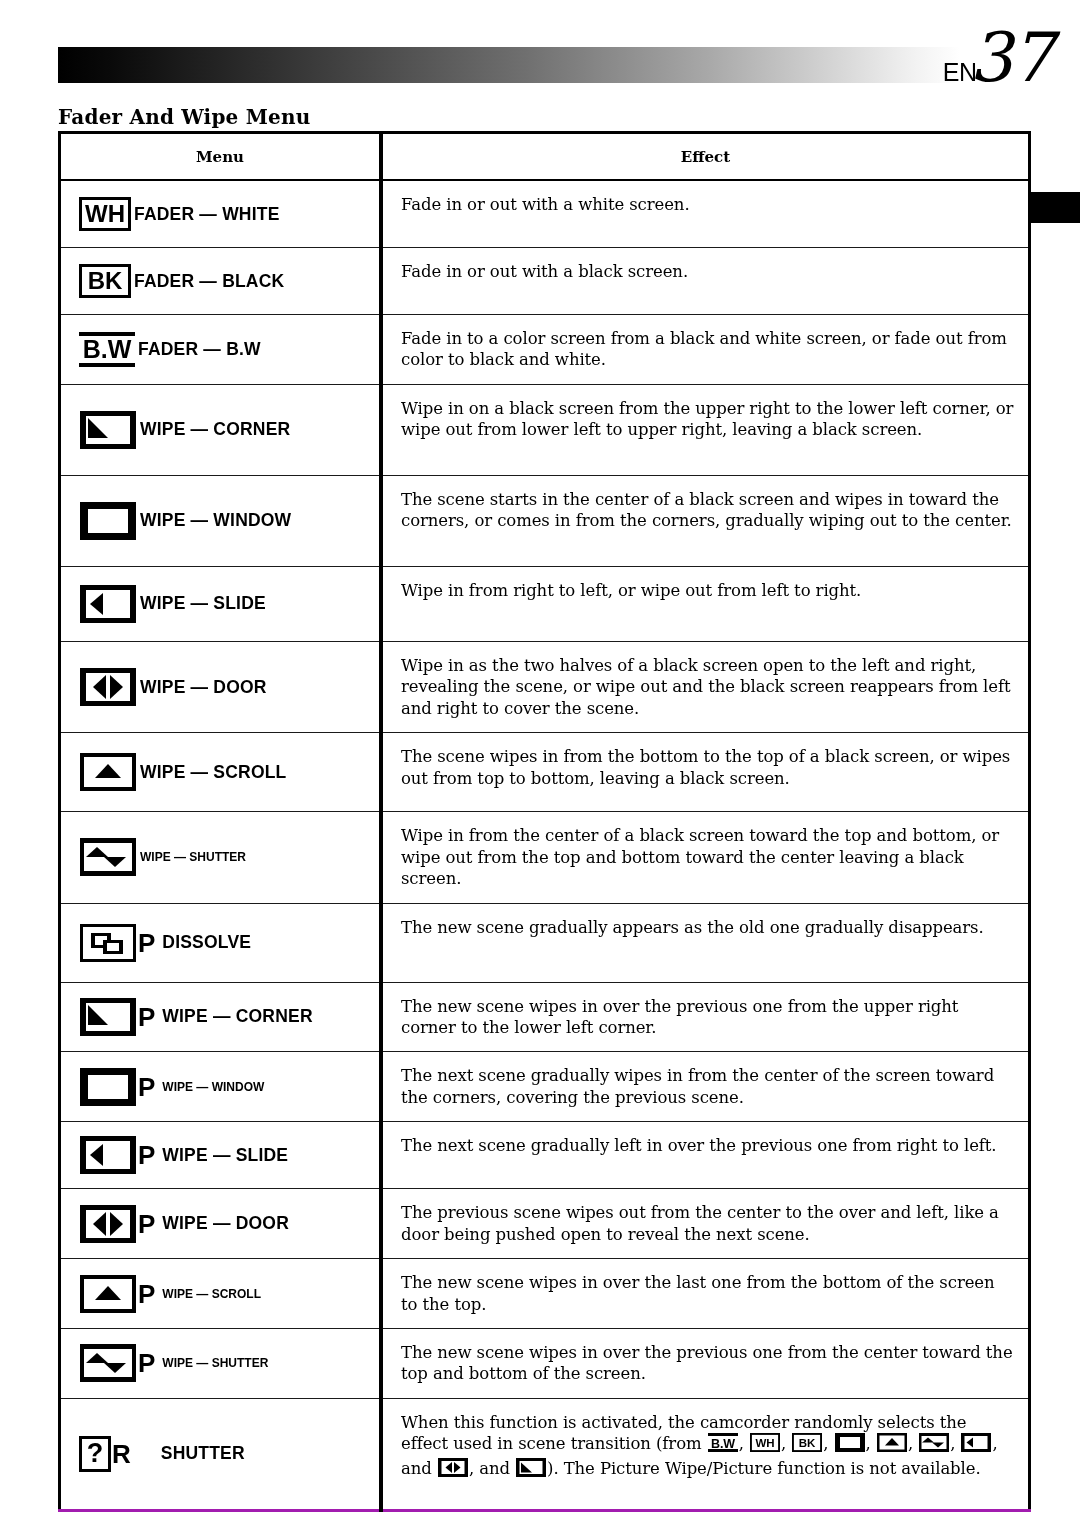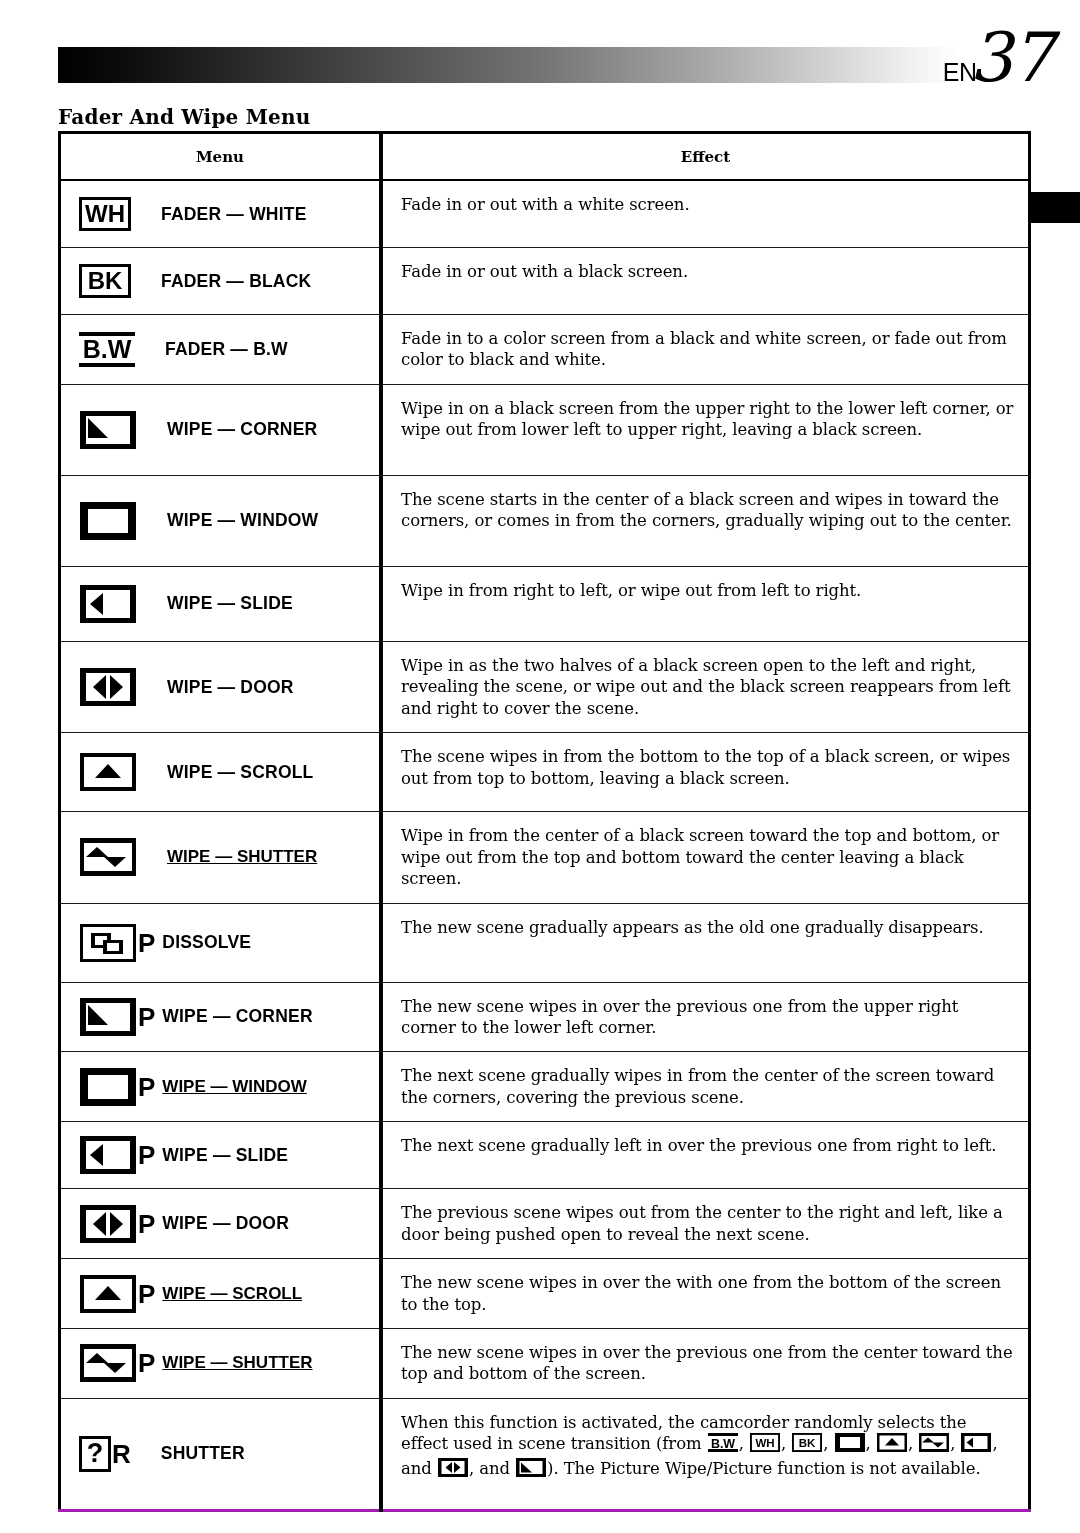--- a/index.html
+++ b/index.html
@@ -127,39 +127,39 @@
     align-items: center;
     gap: 0px;
   }
   .menu-label {
     font-family: "Liberation Sans", sans-serif;
     font-weight: bold;
     font-size: 17.5px;
     letter-spacing: 0.2px;
     white-space: nowrap;
   }
-  .menu-label.small { font-size: 17px; letter-spacing: 0px; text-decoration: underline; }
+  .menu-label.small { font-size: 12px; letter-spacing: 0px; }
   .icon-wrap { display: inline-flex; align-items: center; }
   .p-mark {
     font-family: "Liberation Sans", sans-serif;
     font-weight: bold;
     font-size: 26px;
     line-height: 1;
     margin-left: 1px;
     margin-right: 7px;
   }
   .r-mark {
     font-family: "Liberation Sans", sans-serif;
     font-weight: bold;
     font-size: 26px;
     line-height: 1;
     margin-left: 1px;
     margin-right: 30px;
   }
-  .gap-lbl { margin-left: 30px; }
+  .gap-lbl { margin-left: 3px; }
 
   
   .gbox {
     position: relative;
     display: inline-block;
     box-sizing: border-box;
     background: #fff;
   }
   .txtbox {
     border: 3px solid #000;
@@ -427,38 +427,38 @@
               <rect x="1" y="1" width="56" height="38" fill="#000"></rect>
               <rect x="7" y="6" width="44" height="28" fill="#fff"></rect>
               <polygon points="27,8 27,32 14,20" fill="#000"></polygon>
               <polygon points="31,8 31,32 44,20" fill="#000"></polygon>
             </svg>
           </span>
           <span class="p-mark">P</span>
           <span class="menu-label">WIPE — DOOR</span>
         </div>
       </td>
-      <td class="eff-cell">The previous scene wipes out from the center to the right and left, like a door being pushed open to reveal the next scene.</td>
+      <td class="eff-cell">The previous scene wipes out from the center to the over and left, like a door being pushed open to reveal the next scene.</td>
     </tr>
 
     <tr>
       <td class="menu-cell" style="height:66px">
         <div class="menu-inner">
           <span class="icon-wrap">
             <svg width="58" height="40" viewBox="0 0 58 40">
               <rect x="1" y="1" width="56" height="38" fill="#000"></rect>
               <rect x="5" y="5" width="48" height="30" fill="#fff"></rect>
               <polygon points="29,12 42,26 16,26" fill="#000"></polygon>
             </svg>
           </span>
           <span class="p-mark">P</span>
           <span class="menu-label small">WIPE — SCROLL</span>
         </div>
       </td>
-      <td class="eff-cell">The new scene wipes in over the with one from the bottom of the screen to the top.</td>
+      <td class="eff-cell">The new scene wipes in over the last one from the bottom of the screen to the top.</td>
     </tr>
 
     <tr>
       <td class="menu-cell" style="height:66px">
         <div class="menu-inner">
           <span class="icon-wrap">
             <svg width="58" height="40" viewBox="0 0 58 40">
               <rect x="1" y="1" width="56" height="38" fill="#000"></rect>
               <rect x="5" y="6" width="48" height="28" fill="#fff"></rect>
               <polygon points="18,10 29,20 7,20" fill="#000"></polygon>

